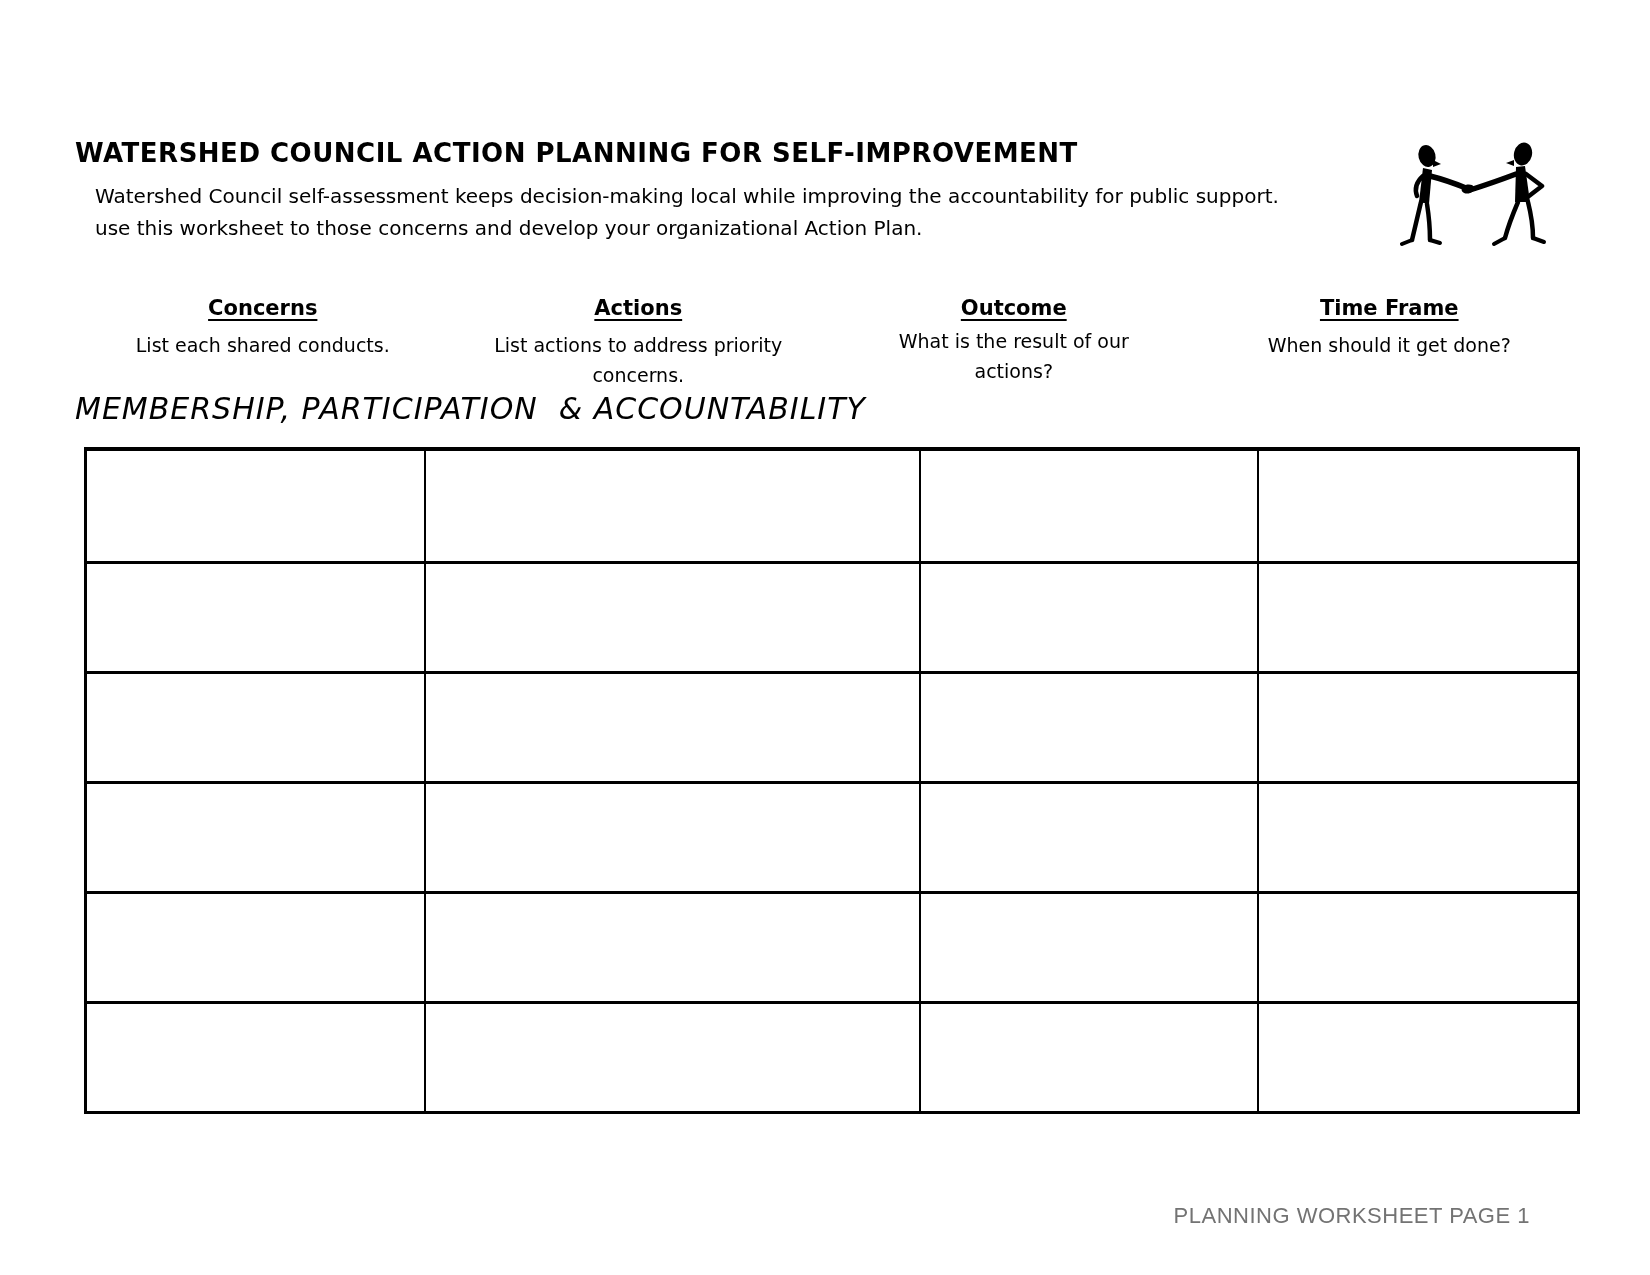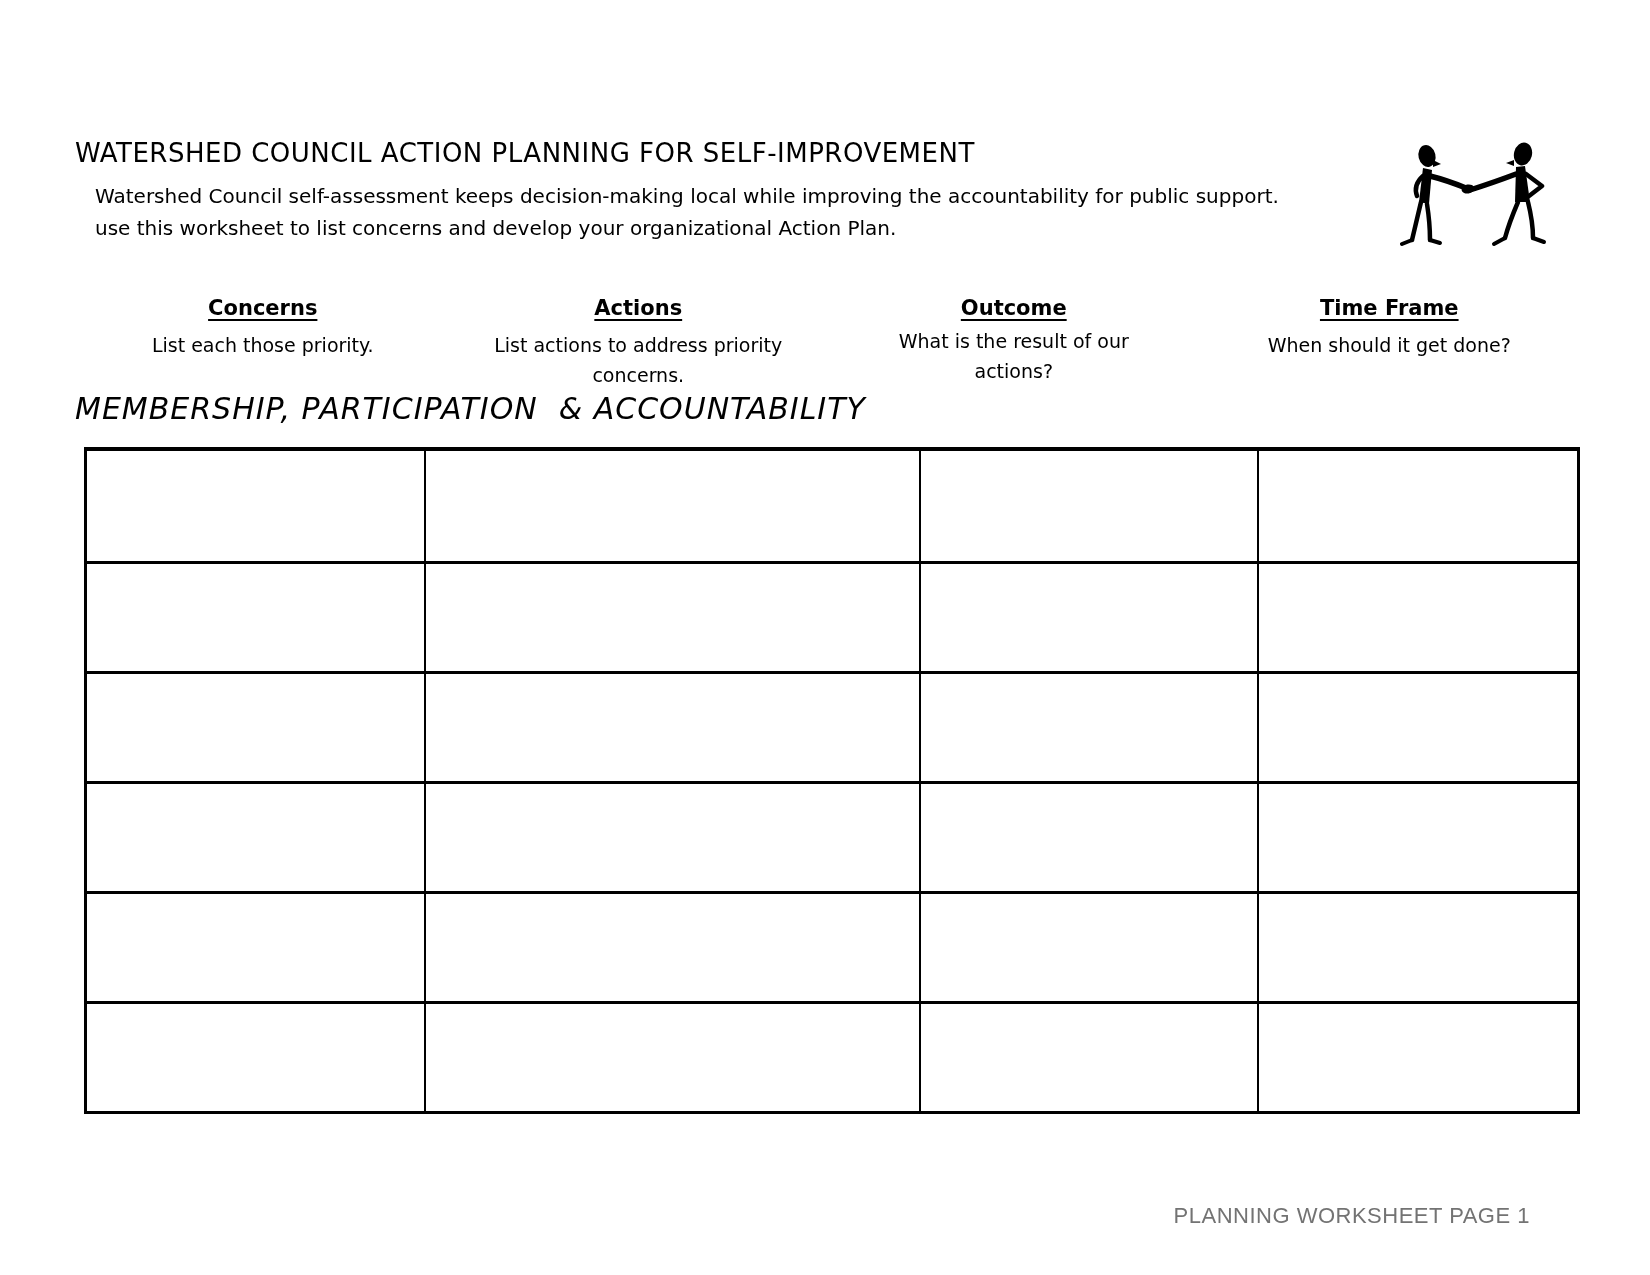--- a/index.html
+++ b/index.html
@@ -12,21 +12,21 @@
     font-family: "DejaVu Sans", sans-serif;
     overflow: hidden;
   }
 
   .doc-title {
     position: absolute;
     left: 75px;
     top: 138px;
     margin: 0;
     font-size: 26px;
-    font-weight: normal;
+    font-weight: bold;
     letter-spacing: 0.5px;
     white-space: pre;
   }
 
   .intro {
     position: absolute;
     left: 75px;
     top: 181px;
     font-size: 20px;
     line-height: 31.5px;
@@ -108,21 +108,21 @@
 </style>
 </head>
 <body>
 
 <div class="page">
 
   <h1 class="doc-title">WATERSHED COUNCIL ACTION PLANNING FOR SELF-IMPROVEMENT</h1>
 
   <div class="intro">
     <div class="intro-line">Watershed Council self-assessment keeps decision-making local while improving the accountability for public support.</div>
-    <div class="intro-line">use this worksheet to list concerns and develop your organizational Action Plan.</div>
+    <div class="intro-line">use this worksheet to those concerns and develop your organizational Action Plan.</div>
   </div>
 
   <svg class="clipart" width="158" height="132" viewBox="0 0 158 132" aria-hidden="true">
     <g>
       <ellipse class="ink" cx="27" cy="18" rx="8.5" ry="11" transform="rotate(-14 27 18)"></ellipse>
       <path class="ink" d="M33 22 L41 26 L33 29 Z"></path>
       <polygon class="ink" points="23,30 32,32 29,66 19,64"></polygon>
       <path class="stroke-ink" d="M30 38 Q46 42 66 50" stroke-width="5.5"></path>
       <path class="stroke-ink" d="M23 38 Q13 47 17 58" stroke-width="4.5"></path>
       <path class="stroke-ink" d="M21 64 Q16 85 12 102" stroke-width="4.5"></path>
@@ -140,21 +140,21 @@
       <path class="stroke-ink" d="M128 64 Q133 84 133 100" stroke-width="4.5"></path>
       <path class="stroke-ink" d="M105 100 L94 106" stroke-width="4"></path>
       <path class="stroke-ink" d="M133 100 L144 104" stroke-width="4"></path>
     </g>
     <ellipse class="ink" cx="68" cy="51" rx="6.5" ry="4.5" transform="rotate(-10 68 51)"></ellipse>
   </svg>
 
   <div class="col-headers">
     <div class="col-h">
       <div class="col-label">Concerns</div>
-      <div class="col-desc">List each those priority.</div>
+      <div class="col-desc">List each shared conducts.</div>
     </div>
     <div class="col-h">
       <div class="col-label">Actions</div>
       <div class="col-desc">List actions to address priority concerns.</div>
     </div>
     <div class="col-h">
       <div class="col-label">Outcome</div>
       <div class="col-desc">What is the result of our actions?</div>
     </div>
     <div class="col-h">

